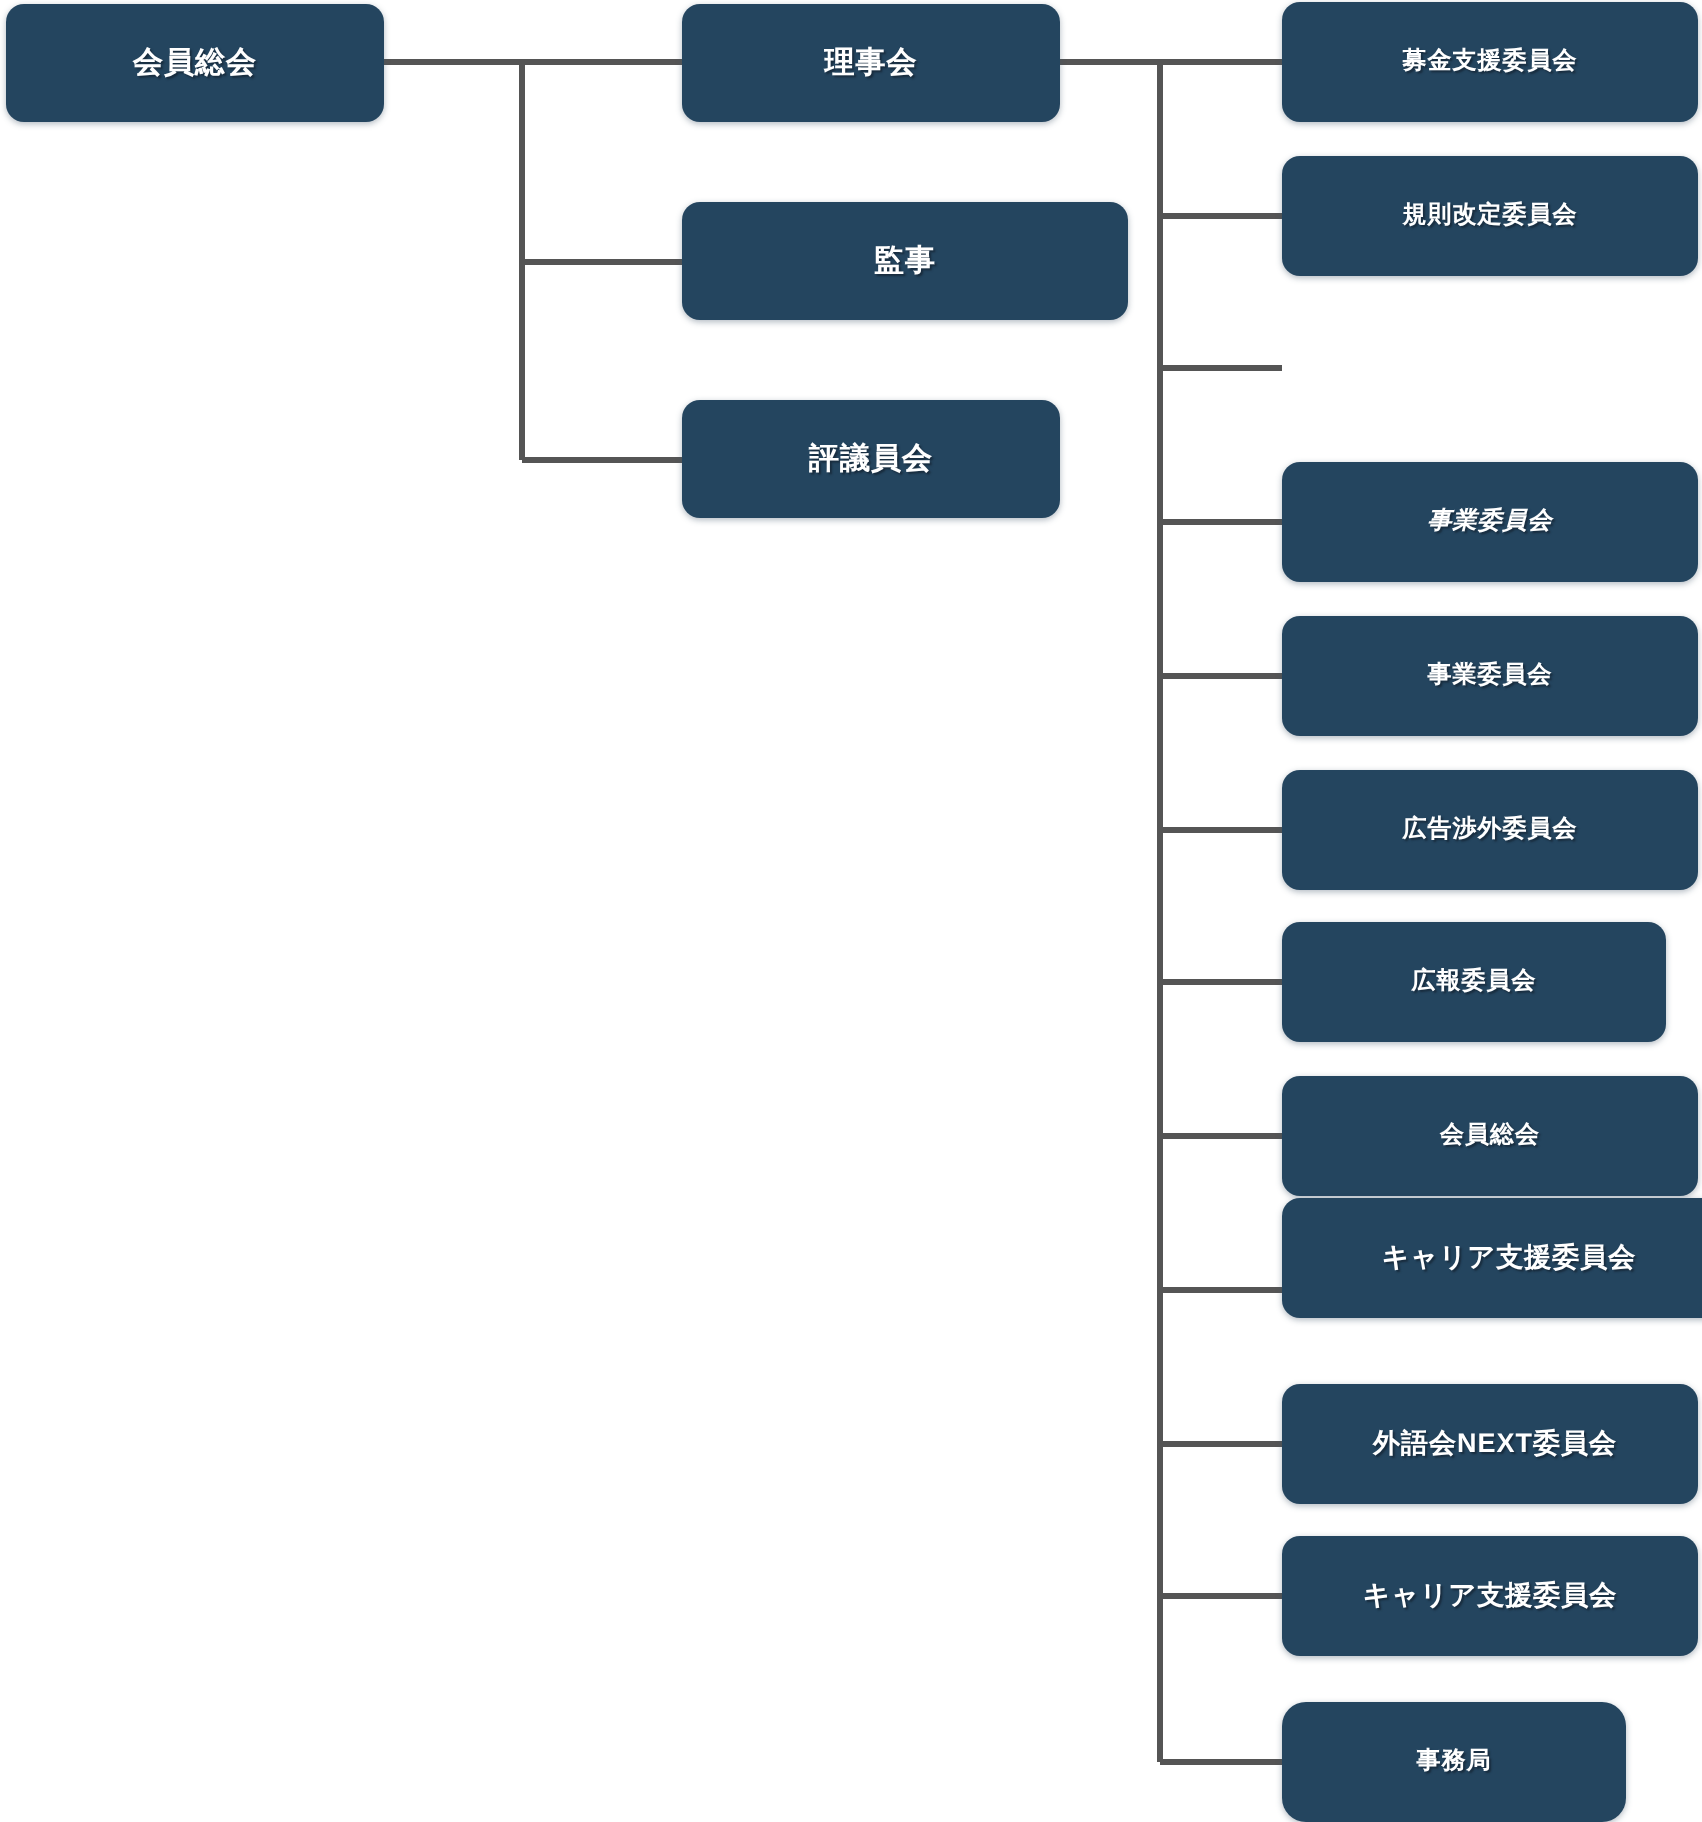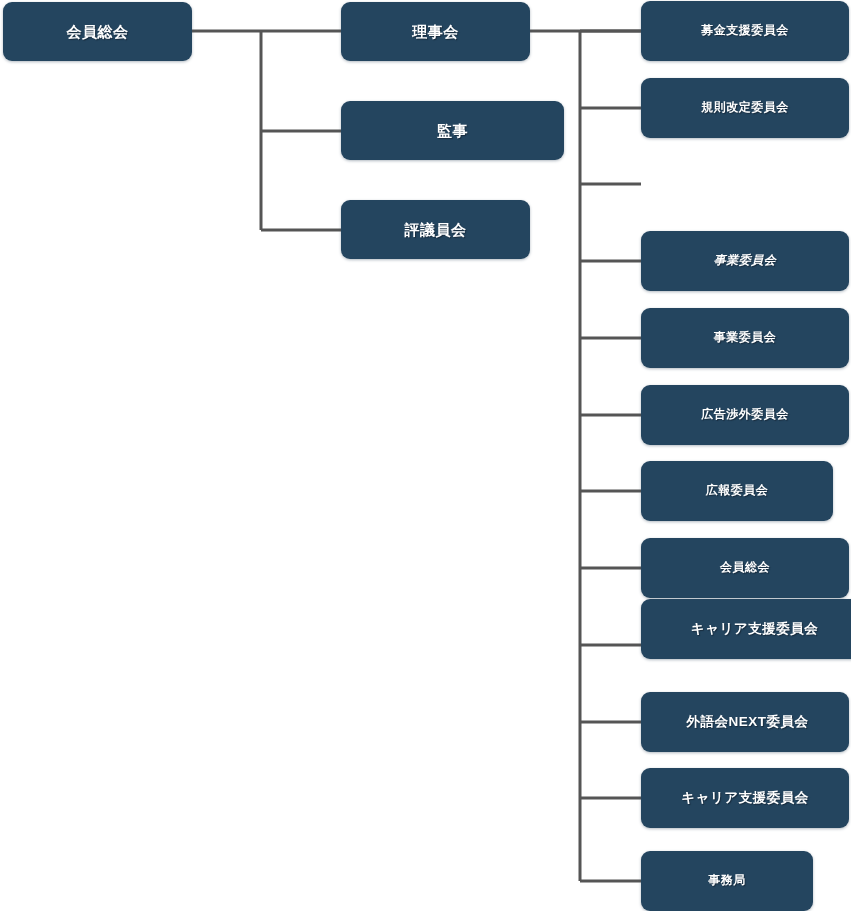--- a/index.html
+++ b/index.html
@@ -124,17 +124,17 @@
   </div>
   <div class="node size-sm" style="left:641px; top:599px; width:227px; height:60px;">
     <span class="node-label">キャリア支援委員会</span>
   </div>
   <div class="node size-sm" style="left:641px; top:692px; width:208px; height:60px;padding-left:11px;">
     <span class="node-label">外語会NEXT委員会</span>
   </div>
   <div class="node size-sm" style="left:641px; top:768px; width:208px; height:60px;">
     <span class="node-label">キャリア支援委員会</span>
   </div>
-  <div class="node size-md" style="left:641px; top:851px; width:172px; height:60px;">
+  <div class="node size-md" style="left:641px; top:851px; width:172px; height:60px;border-radius:12px;">
     <span class="node-label">事務局</span>
   </div>
 
 </div>
 
 </body></html>

